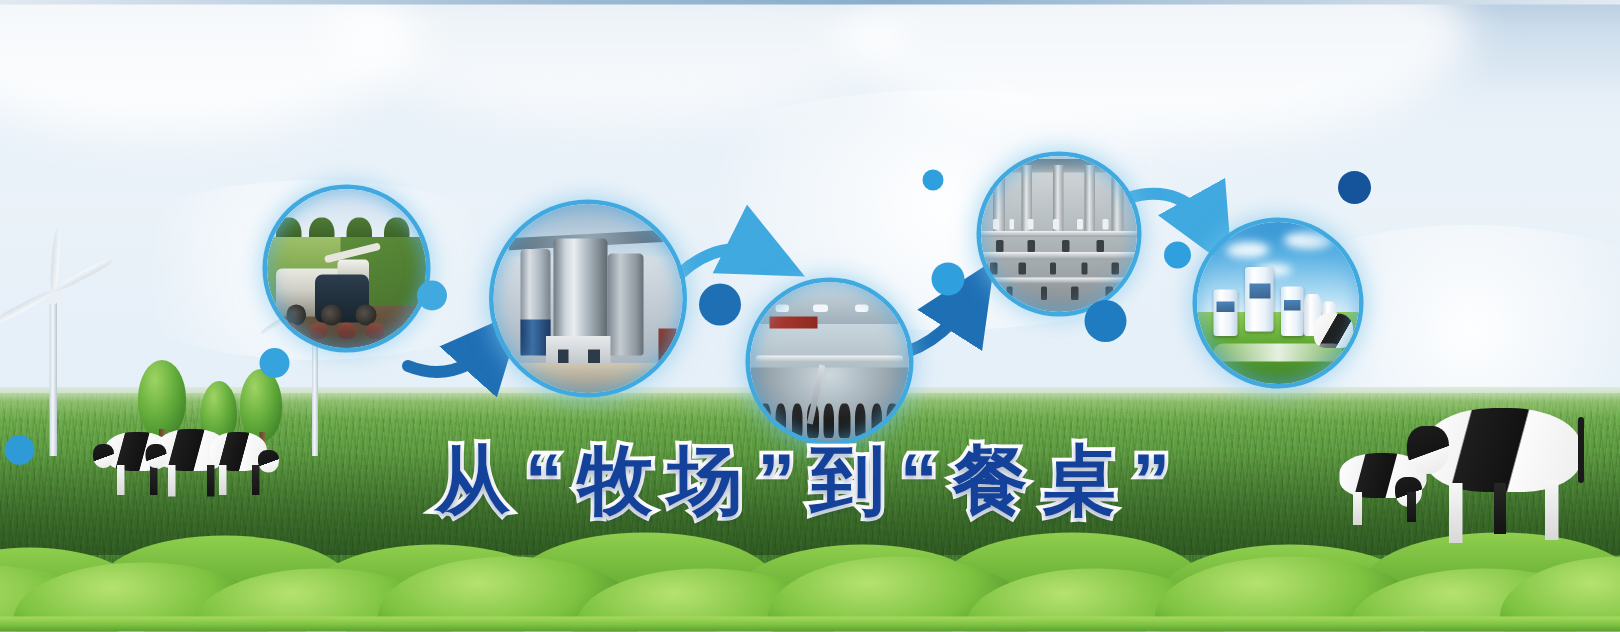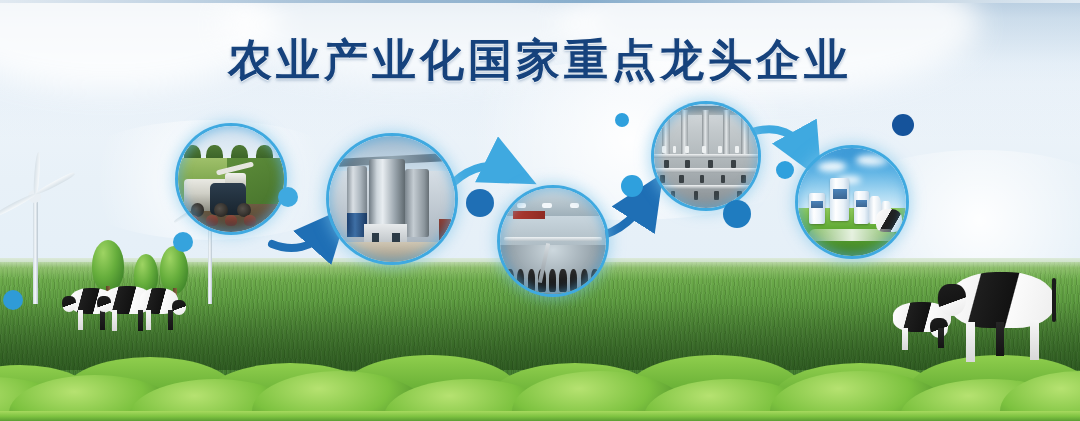--- a/index.html
+++ b/index.html
@@ -439,15 +439,15 @@
   <div class="dot" style="left:278px;top:187px;width:20px;height:20px;background:#3fa9e0"></div>
   <div class="dot" style="left:466px;top:189px;width:28px;height:28px;background:#1f6fb5"></div>
   <div class="dot" style="left:621px;top:175px;width:22px;height:22px;background:#2fa0dd"></div>
   <div class="dot" style="left:615px;top:113px;width:14px;height:14px;background:#2fa0dd"></div>
   <div class="dot" style="left:723px;top:200px;width:28px;height:28px;background:#1f7cc0"></div>
   <div class="dot" style="left:776px;top:161px;width:18px;height:18px;background:#2fa0dd"></div>
   <div class="dot" style="left:892px;top:114px;width:22px;height:22px;background:#15539b"></div>
   <div class="dot" style="left:173px;top:232px;width:20px;height:20px;background:#35a3dd"></div>
   <div class="dot" style="left:3px;top:290px;width:20px;height:20px;background:#2f9bd6"></div>
 
-  <div class="title">农业产业化国家重点龙头企业</div>
+  <div class="headline">从“牧场”到“餐桌”</div>
 
 </div>
 
 </body></html>

